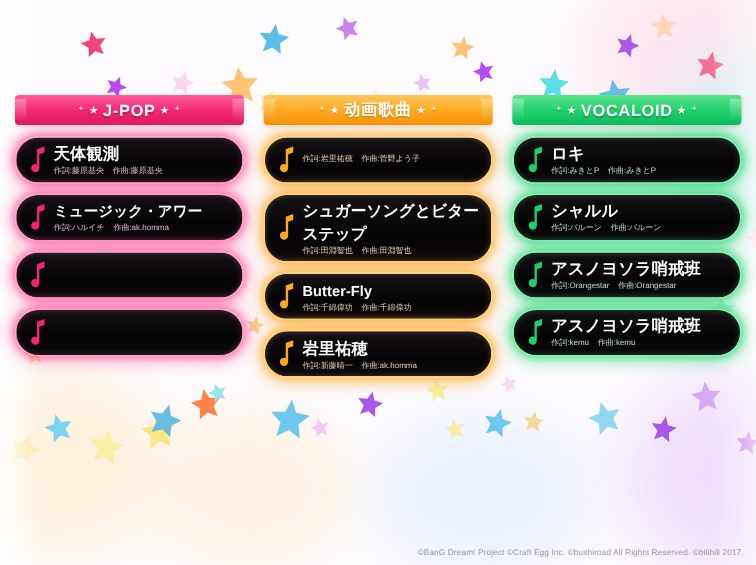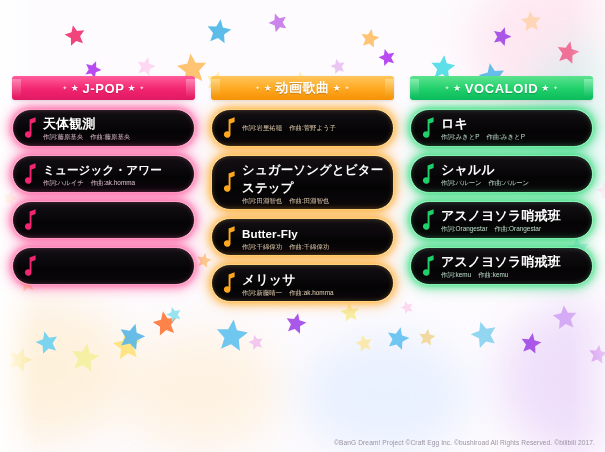--- a/index.html
+++ b/index.html
@@ -441,21 +441,21 @@
                 <span>作詞:千綿偉功</span>
                 <span>作曲:千綿偉功</span>
               </span></span>
           </div>
           <div class="song">
             <span class="note" style="color:#ffa81f">
               <svg viewBox="0 0 16 24">
                 <path d="M12.6 1.2 L6.6 3.4 v12.1 a3.3 3.3 0 1 0 1.9 2.9 V7.4 l4.1-1.5 z" fill="currentColor"></path>
               </svg>
             </span>
-            <span class="song-text"><span class="song-title">メリッサ</span><span class="credits">
+            <span class="song-text"><span class="song-title">岩里祐穂</span><span class="credits">
                 <span>作詞:新藤晴一</span>
                 <span>作曲:ak.homma</span>
               </span></span>
           </div>
         </div>
       </div>
       <div class="col c3">
         <div class="cat-banner">
           <span class="ribbon-l"></span>
           <span class="ribbon-r"></span>

